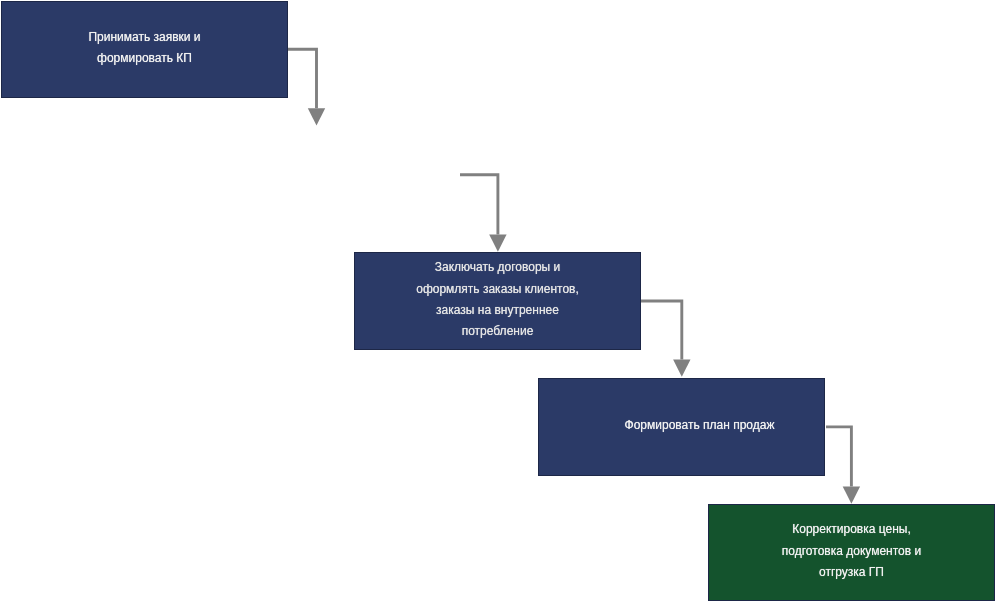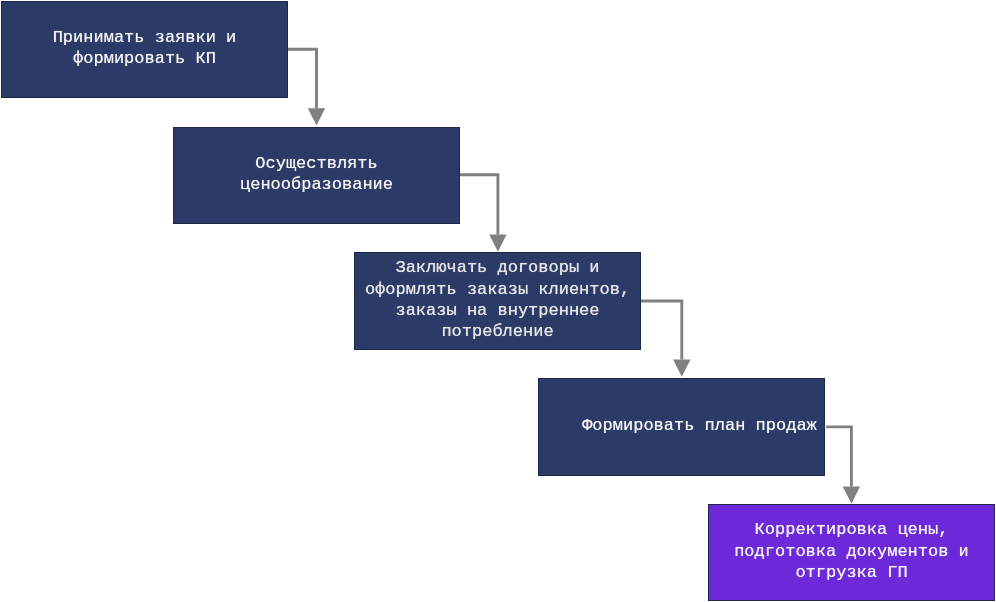--- a/index.html
+++ b/index.html
@@ -22,25 +22,24 @@
   .flow-box {
     position: absolute;
     box-sizing: border-box;
     background: #2b3a67;
     border: 1px solid #1d2747;
     display: flex;
     align-items: center;
     justify-content: flex-start;
     text-align: center;
     color: #f2f2f2;
-    font-size: 17px;
+    font-size: 12px;
     line-height: 21.3px;
     letter-spacing: 0;
     text-shadow: 0 0 0.7px rgba(242, 242, 242, 0.9);
-    font-family: Liberation Mono, monospace;
   }
   .flow-box .box-label {
     display: block;
     width: 100%;
     padding: 0 6px;
     position: relative;
     top: -1.15px;
     white-space: pre-line;
   }
   #box-1 { left: 1px;   top: 1px;   width: 287px; height: 97px; }
@@ -79,31 +78,28 @@
     <g>
       <path class="conn-line" d="M 826 426.9 L 851.4 426.9 L 851.4 486.5" stroke="#808080" stroke-width="2.9" fill="none"></path>
       <path class="conn-head" d="M 842.6999999999999 486.5 L 860.1 486.5 L 851.4 503.7 Z" fill="#808080"></path>
     </g>
   </svg>
 
   <div class="flow-box" id="box-1" style="left: 1px; top: 1px; width: 287px; height: 97px; background: rgb(43, 58, 103); border-color: rgb(29, 39, 71); color: rgb(242, 242, 242);">
     <span class="box-label">Принимать заявки и
 формировать КП</span>
   </div>
-  <div class="flow-box" id="box-2" style="left: 173px; top: 127px; width: 287px; height: 97px; background: rgb(43, 58, 103); border-color: rgb(29, 39, 71); color: rgb(242, 242, 242);">
-    <span class="box-label">Осуществлять ценообразование</span>
-  </div>
   <div class="flow-box" id="box-3" style="left: 354px; top: 252px; width: 287px; height: 98px; background: rgb(43, 58, 103); border-color: rgb(29, 39, 71); color: #e5e5e5;">
     <span class="box-label">Заключать договоры и
 оформлять заказы клиентов,
 заказы на внутреннее
 потребление</span>
   </div>
   <div class="flow-box" id="box-4" style="left: 538px; top: 378px; width: 287px; height: 98px; background: rgb(43, 58, 103); border-color: rgb(29, 39, 71); color: rgb(242, 242, 242);">
     <span class="box-label">Формировать план продаж</span>
   </div>
-  <div class="flow-box" id="box-5" style="left: 708px; top: 504px; width: 287px; height: 97px; background: #6d28d9; border-color: rgb(29, 39, 71); color: rgb(242, 242, 242);">
+  <div class="flow-box" id="box-5" style="left: 708px; top: 504px; width: 287px; height: 97px; background: #14532d; border-color: rgb(29, 39, 71); color: rgb(242, 242, 242);">
     <span class="box-label">Корректировка цены,
 подготовка документов и
 отгрузка ГП</span>
   </div>
 
 </div>
 
 </body></html>

